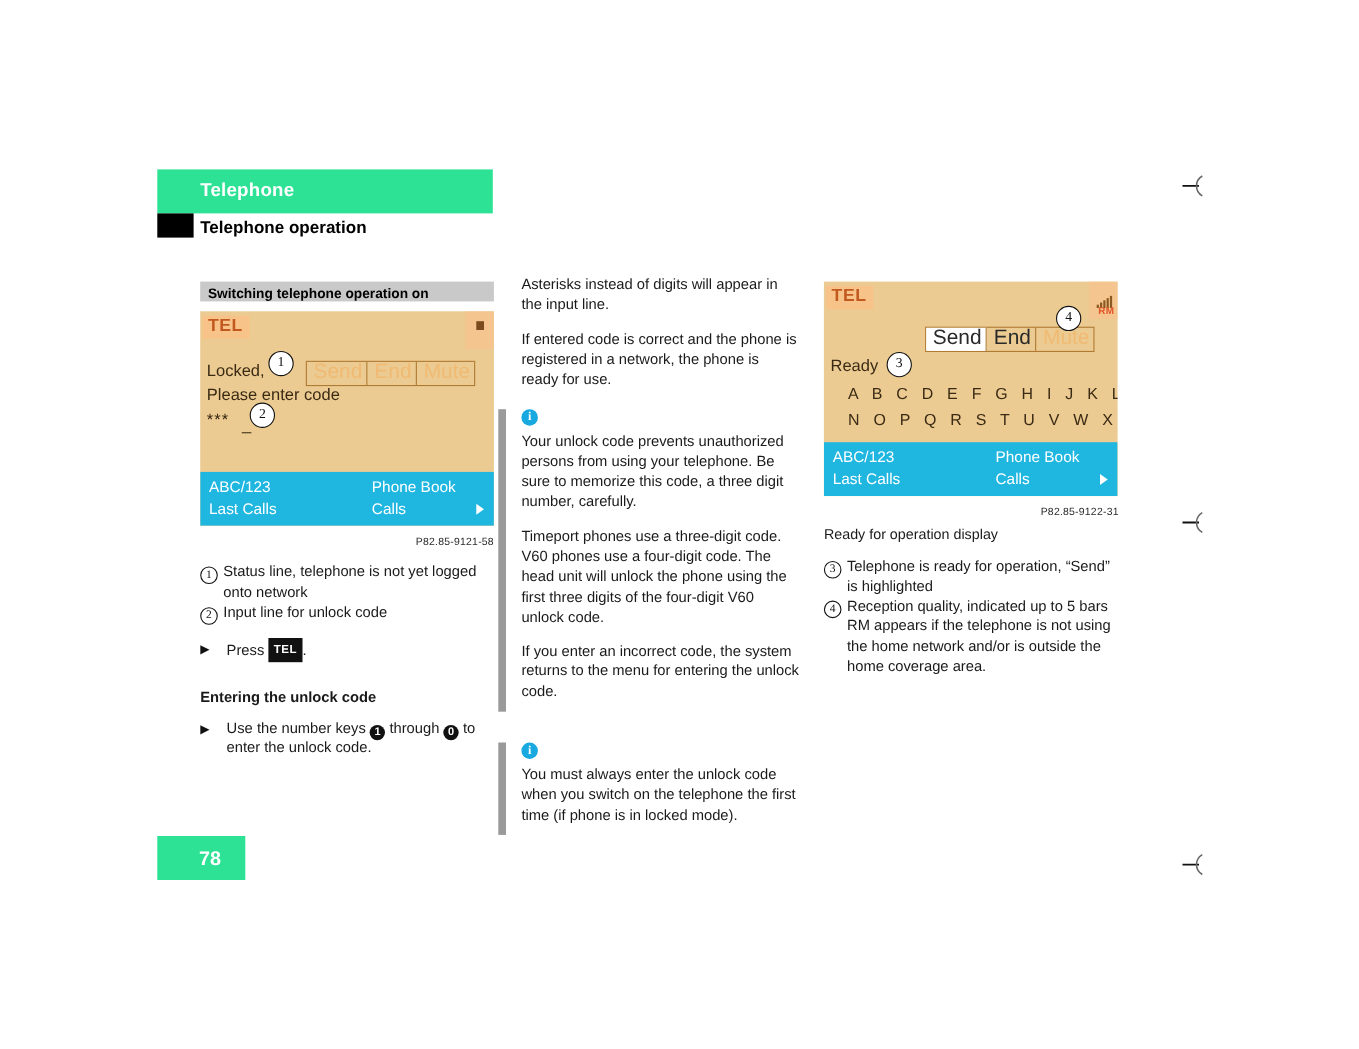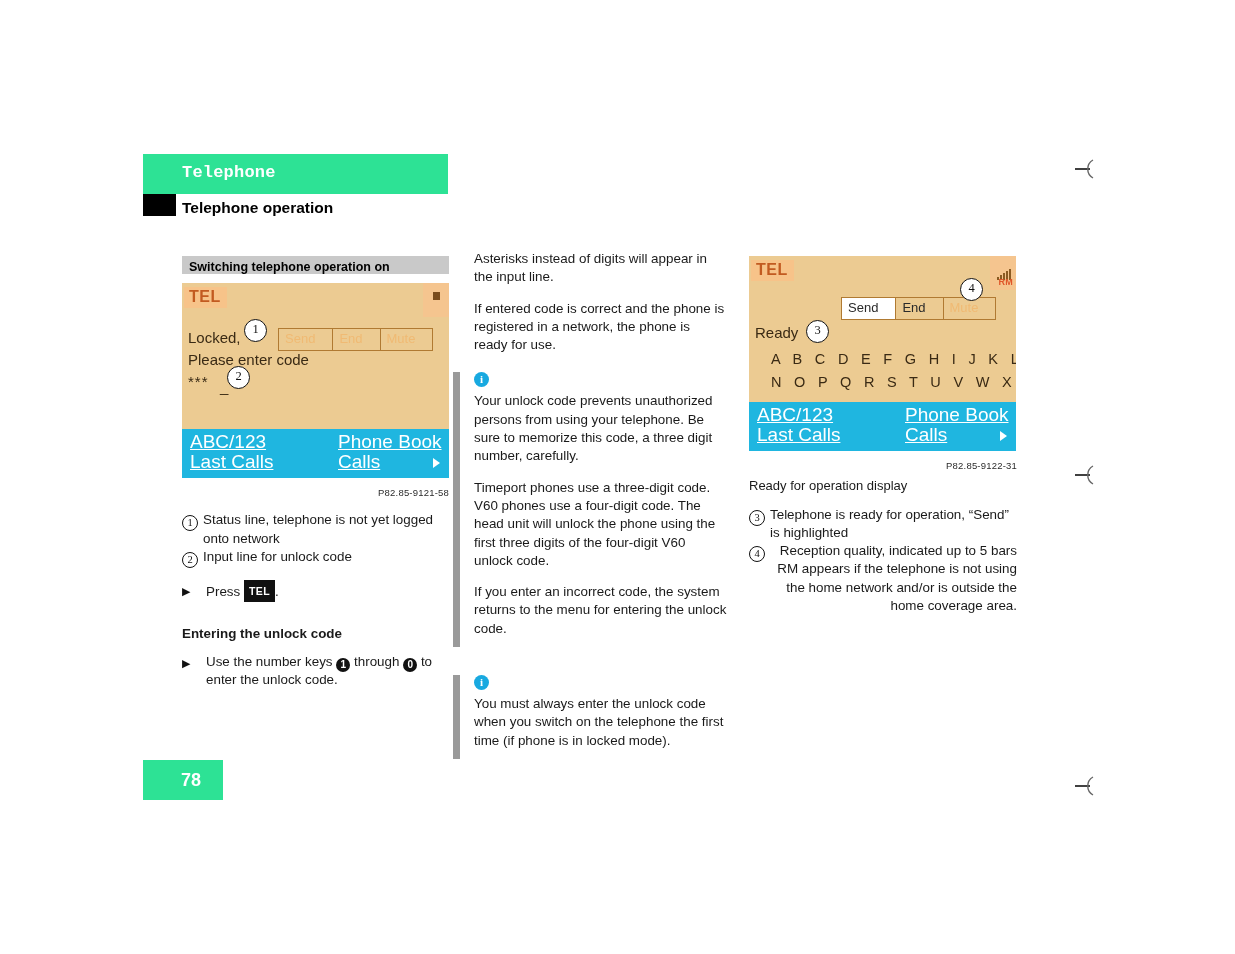--- a/index.html
+++ b/index.html
@@ -17,21 +17,20 @@
   }
 
   
   #chapter-banner {
     position: absolute;
     left: 143px;
     top: 154px;
     width: 305px;
     height: 40px;
     background: #2de295;
-    font-family: Liberation Mono, monospace;
   }
   #chapter-banner .chapter-title {
     position: absolute;
     left: 39px;
     top: 9px;
     font-size: 17px;
     font-weight: bold;
     color: #ffffff;
     letter-spacing: .2px;
   }
@@ -169,22 +168,22 @@
     background: #7a4c1d;
   }
 
   
   .softkeys {
     position: absolute;
     display: flex;
     border: 1px solid #b07a32;
   }
   .softkeys .sk {
-    font-size: 13px;
-    padding: 1px 17px 2px 6px;
+    font-size: 19px;
+    padding: 1px 4px 2px 6px;
     border-right: 1px solid #b07a32;
     color: #f3b96a;
     background: transparent;
     white-space: nowrap;
   }
   .softkeys .sk:last-child { border-right: none; }
   .softkeys .sk.active  { background: #ffffff; color: #2a2a2a; }
   .softkeys .sk.normal  { color: #2a2a2a; }
   .softkeys .sk.dim     { color: #f0ba73; }
 
@@ -205,23 +204,22 @@
     position: absolute;
     left: 0;
     bottom: 0;
     width: 100%;
     height: 49px;
     background: #1fb6e0;
   }
   .blue-bar .bb {
     position: absolute;
     color: #ffffff;
-    font-size: 19px;
+    font-size: 14px;
     white-space: nowrap;
-    text-decoration: underline;
   }
   .bb-l1 { left: 8px;   top: 4px;  }
   .bb-l2 { left: 8px;   top: 24px; }
   .bb-r1 { left: 156px; top: 4px;  }
   .bb-r2 { left: 156px; top: 24px; }
   .bb-arrow {
     position: absolute;
     right: 9px;
     top: 29px;
     width: 0; height: 0;
@@ -516,21 +514,21 @@
 
   <div class="caption-bold">Ready for operation display</div>
 
   <div class="legend" style="margin-top:0;">
     <div class="legend-row">
       <div class="legend-num"><span>3</span></div>
       <div class="legend-text">Telephone is ready for operation, “Send” is highlighted</div>
     </div>
     <div class="legend-row">
       <div class="legend-num"><span>4</span></div>
-      <div class="legend-text" style="white-space:pre-line;text-align:right;">Reception quality, indicated up to 5 bars
+      <div class="legend-text" style="white-space:pre-line;">Reception quality, indicated up to 5 bars
 RM appears if the telephone is not using the home network and/or is outside the home coverage area.</div>
     </div>
   </div>
 </div>
 
 <div id="page-number-box">
   <div class="pagenum">78</div>
 </div>
 
 </body></html>

